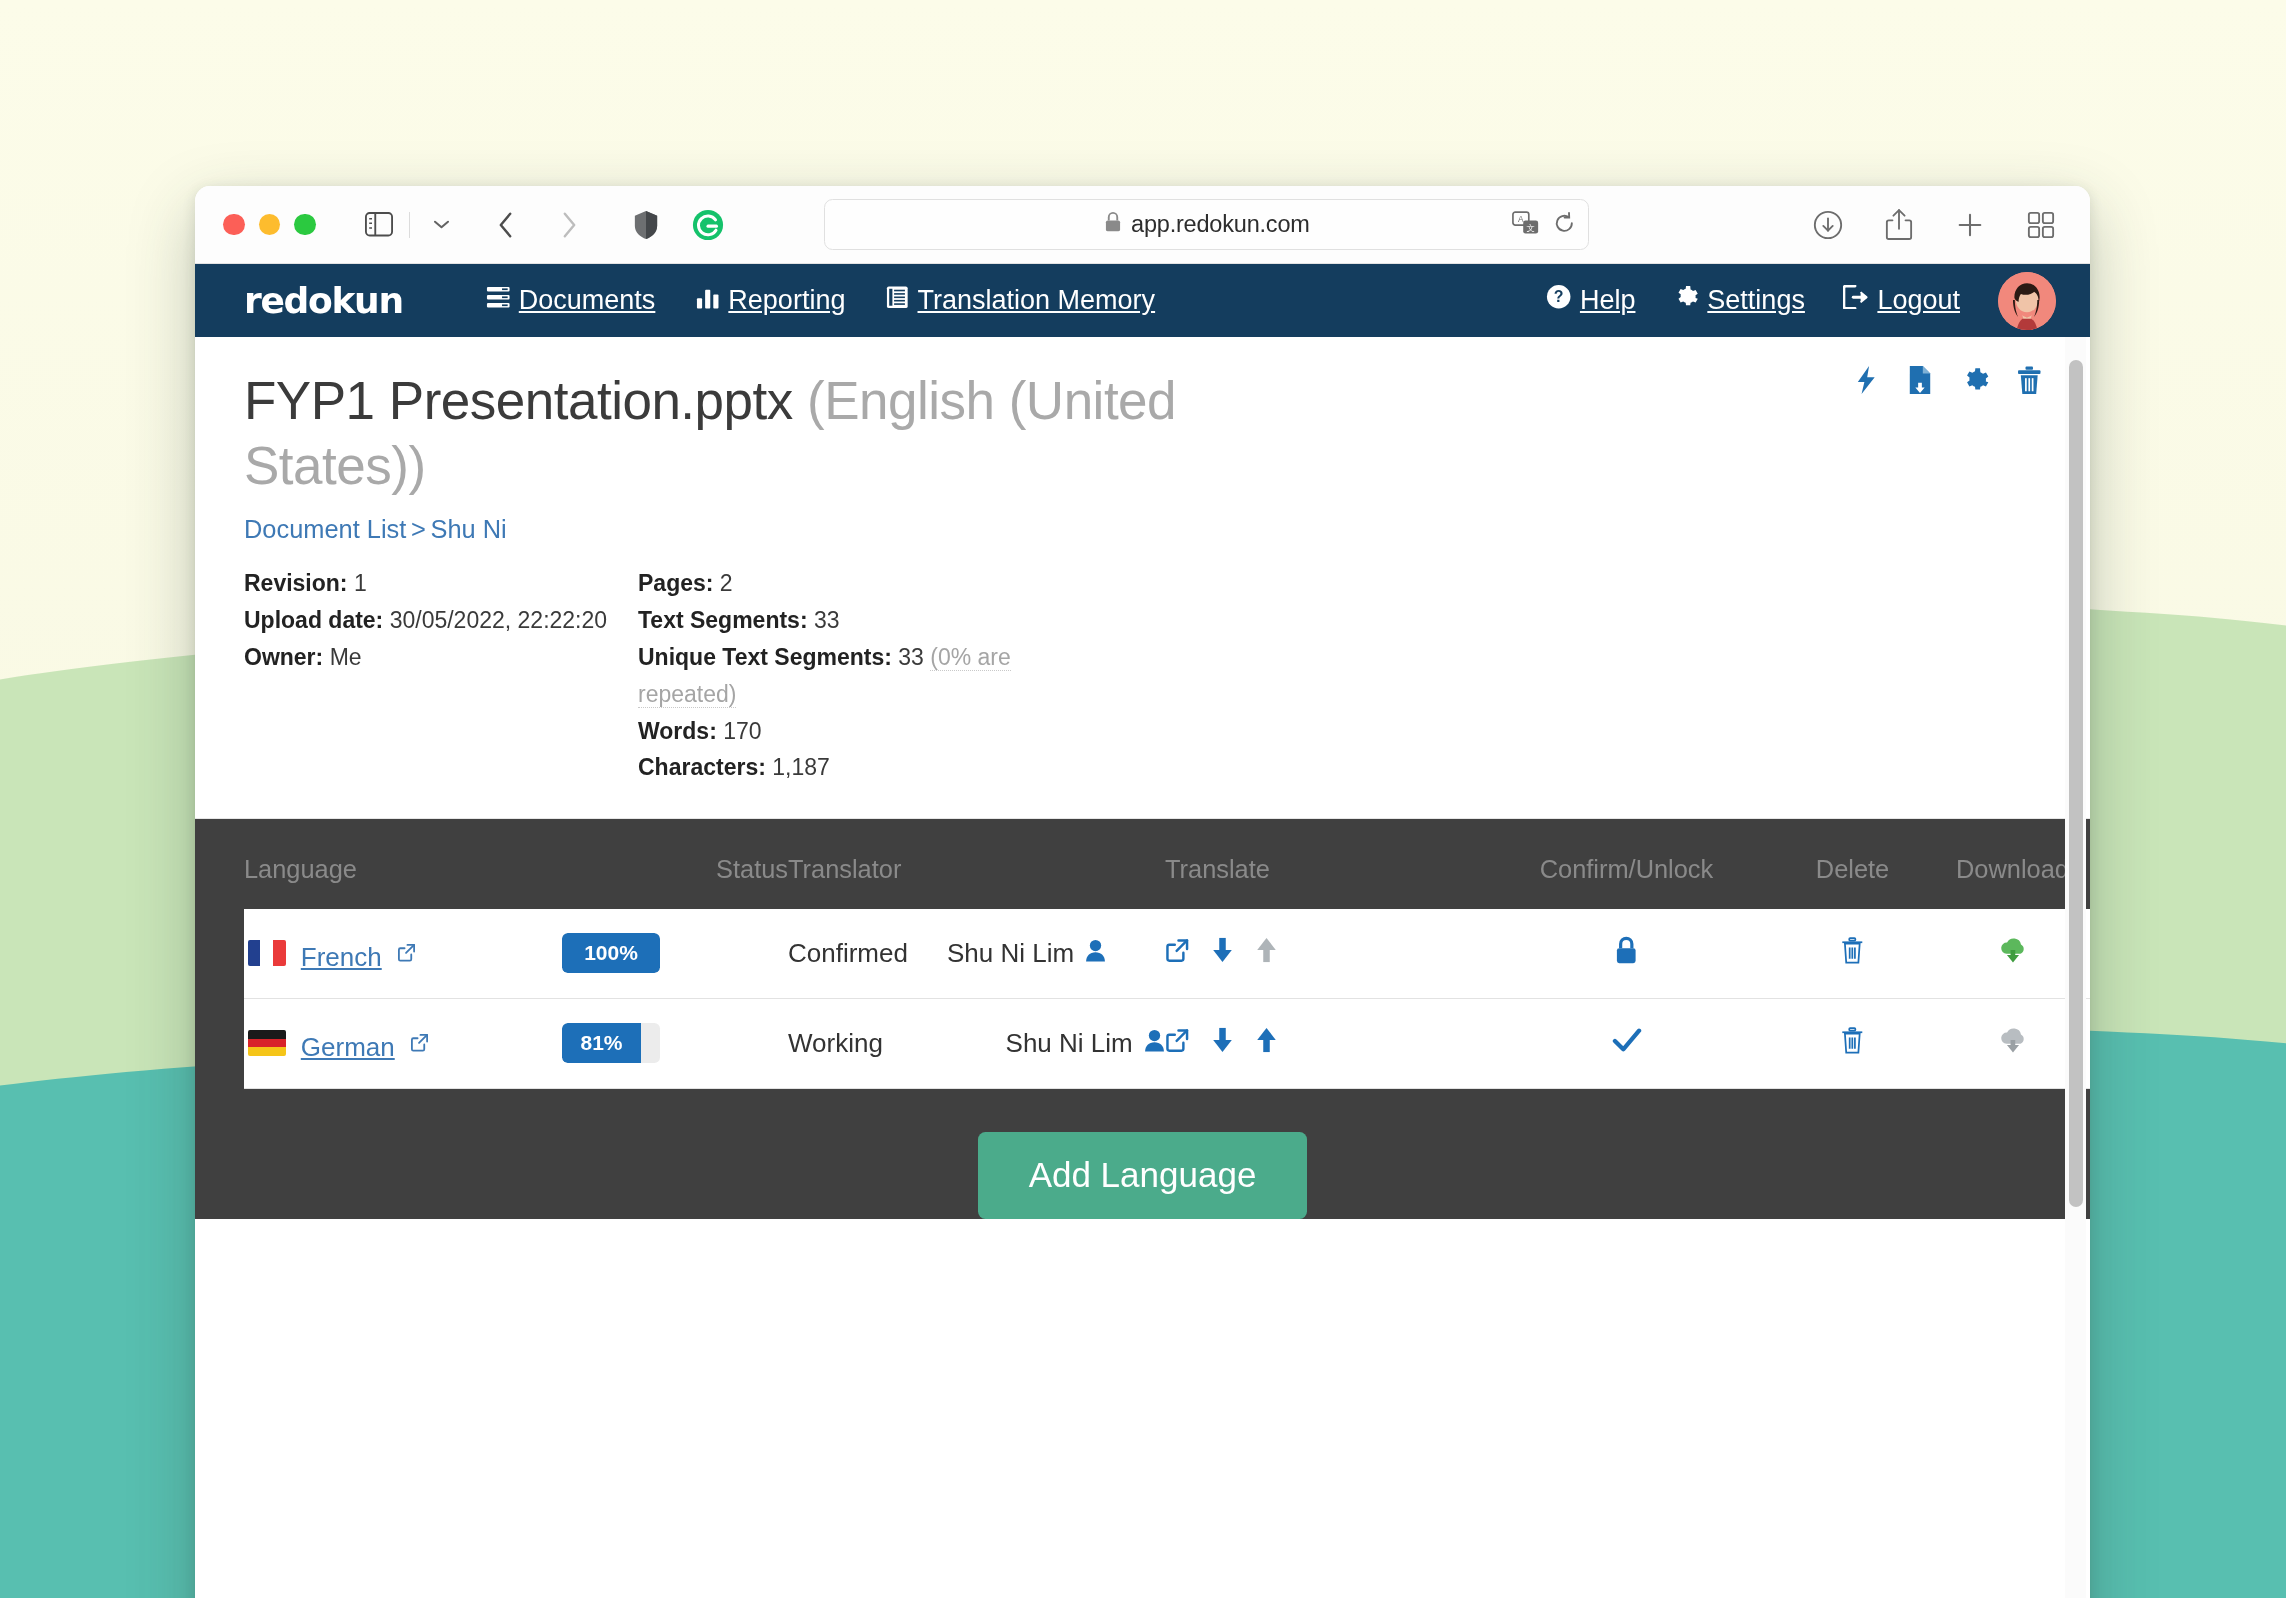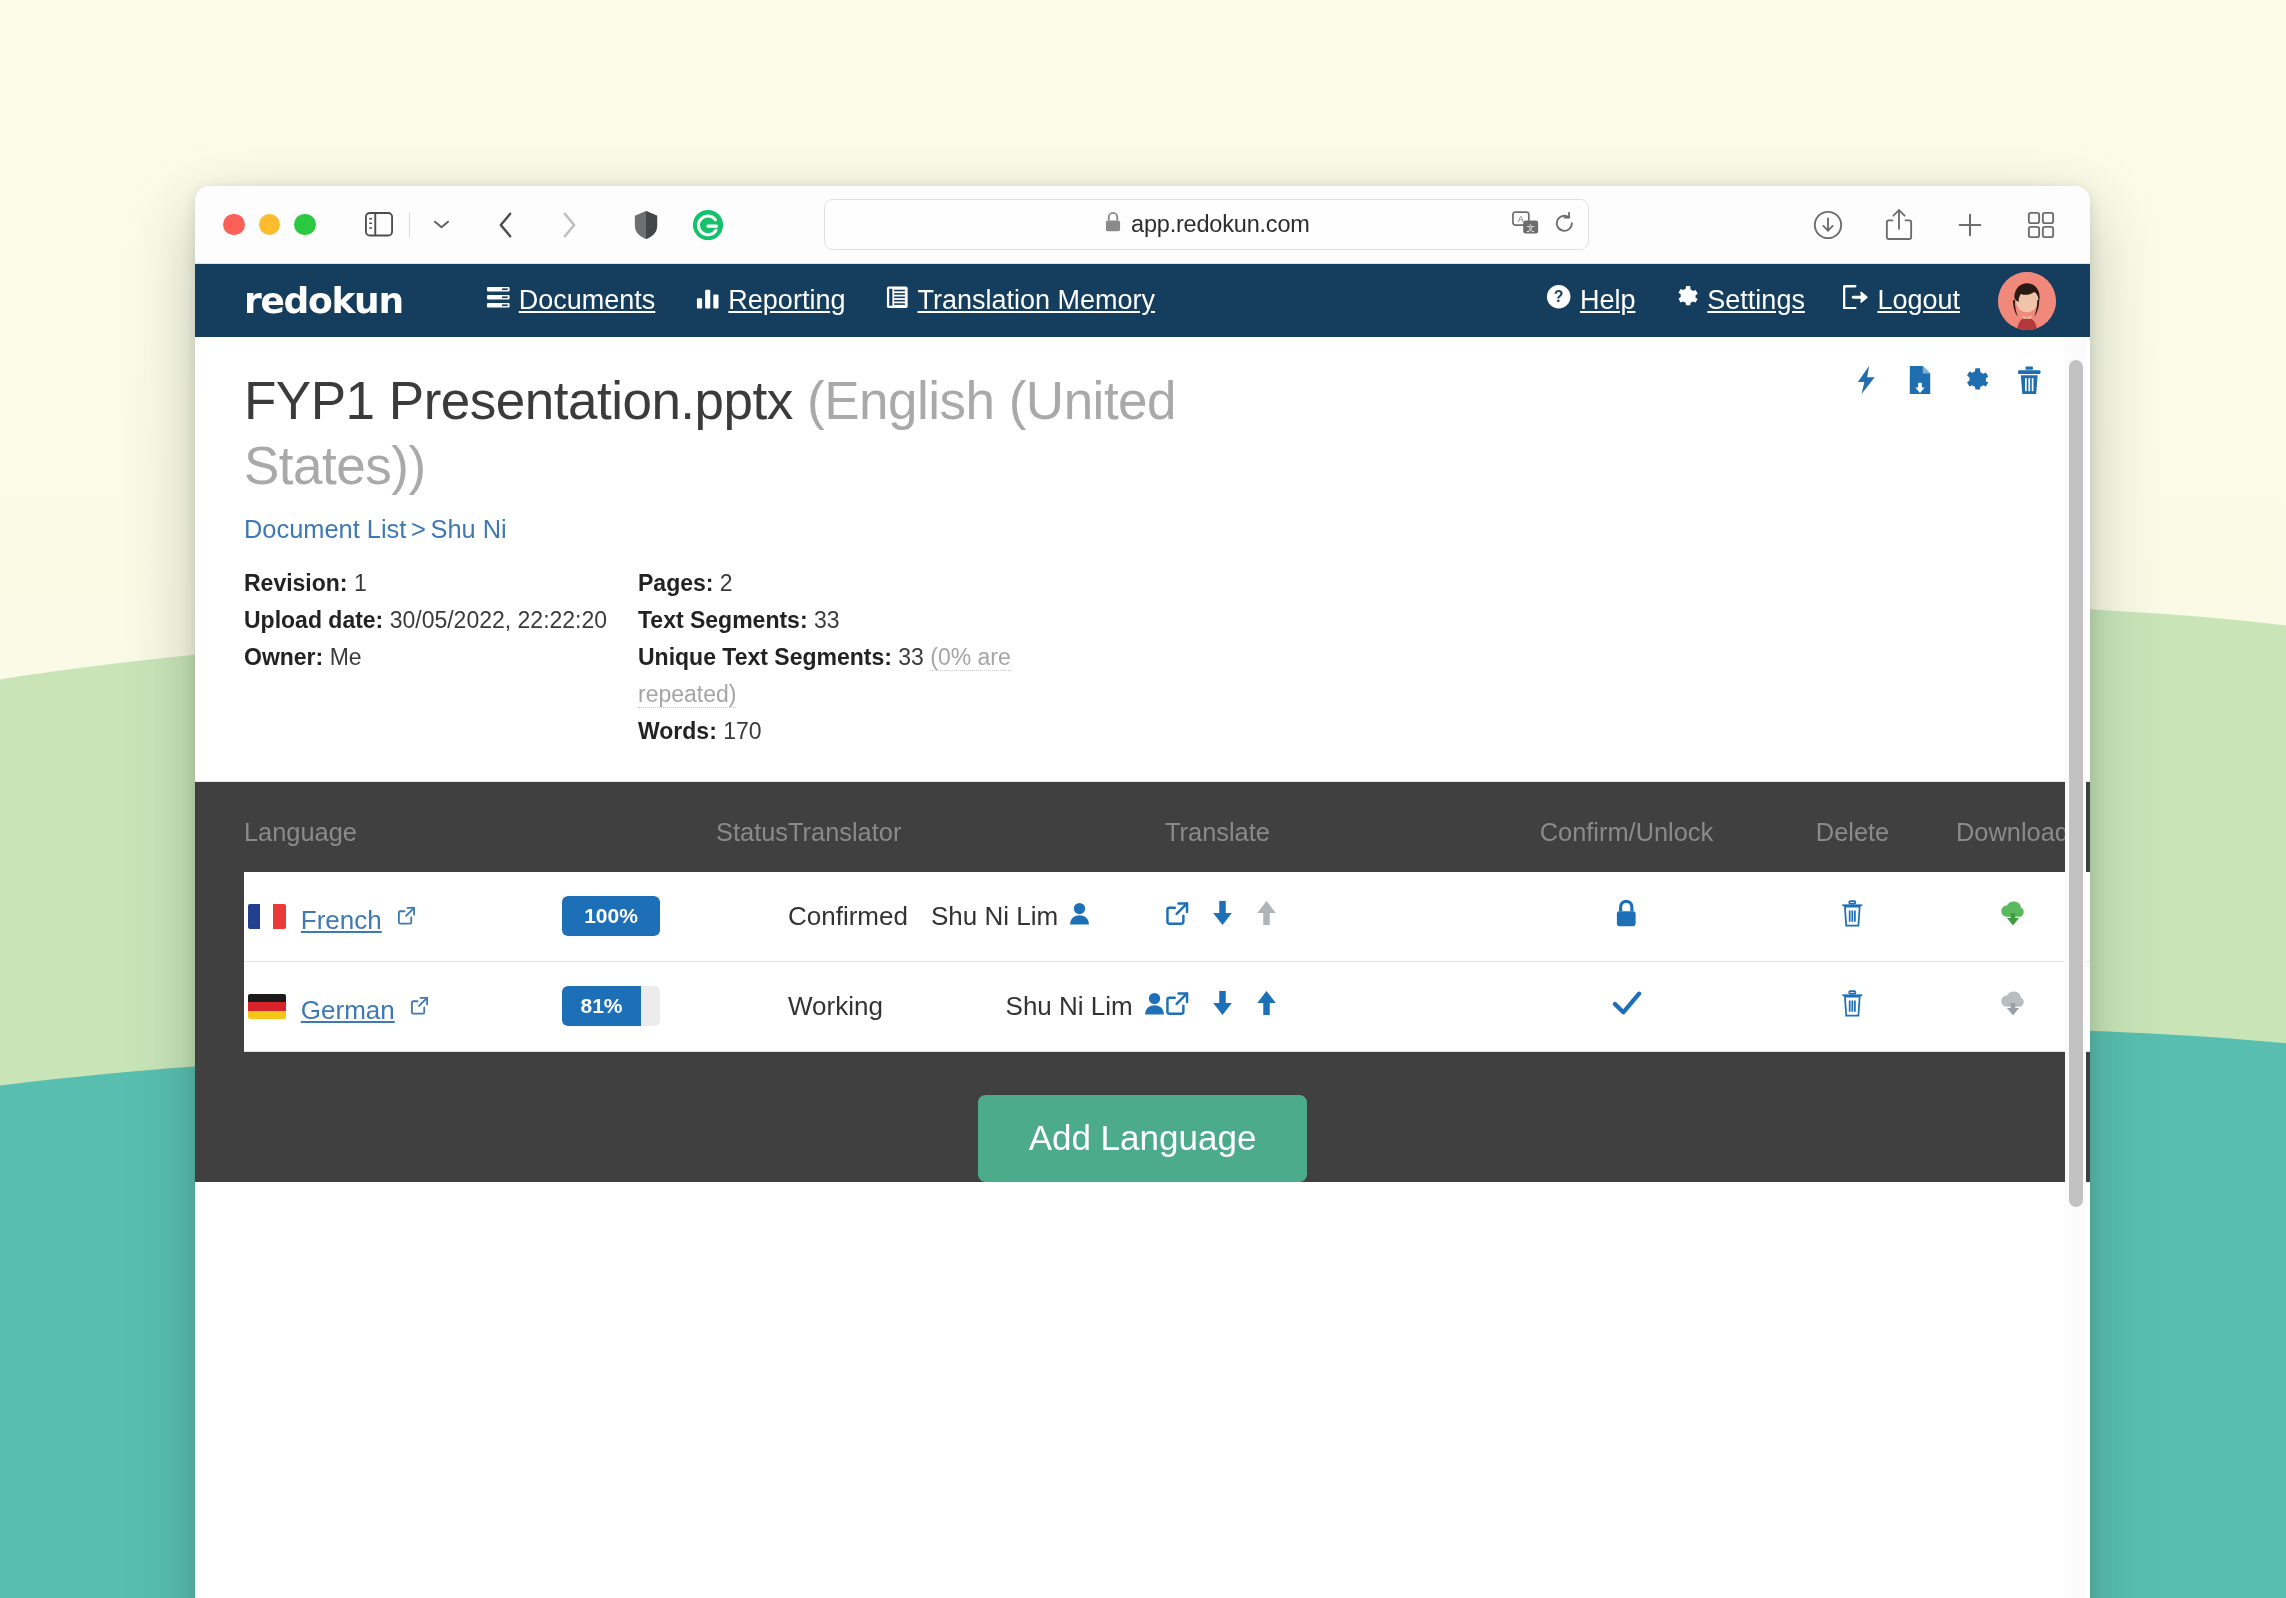--- a/index.html
+++ b/index.html
@@ -512,20 +512,21 @@
       <div class="col-left">
         <div><b>Revision:</b> <span>1</span></div>
         <div><b>Upload date:</b> <span>30/05/2022, 22:22:20</span></div>
         <div><b>Owner:</b> <span>Me</span></div>
       </div>
       <div class="col-right">
         <div><b>Pages:</b> <span>2</span></div>
         <div><b>Text Segments:</b> <span>33</span></div>
         <div><b>Unique Text Segments:</b> <span>33</span> <span class="tip">(0% are repeated)</span></div>
         <div><b>Words:</b> <span>170</span></div>
+        <div><b>Characters:</b> <span>1,187</span></div>
       </div>
     </div>
 
     <div id="table-zone">
       <table>
         <thead>
           <tr>
             <th class="col-lang">Language</th>
             <th class="col-status">Status</th>
             <th class="col-trans">Translator</th>
@@ -555,21 +556,21 @@
                 </span>
               </div>
             </td>
             <td class="col-status">
               <div class="progress p100">
                 <div class="fill full" style="width:100%"></div>
                 <div class="pct">100%</div>
               </div>
             </td>
             <td class="col-trans">
-              <div style="display:flex;align-items:center;gap:23px;">
+              <div style="display:flex;align-items:center;gap:39px;">
                 <span class="status-text">Confirmed</span>
                 <span class="translator">
                   <span>Shu Ni Lim</span>
                   <span>
                     <svg width="21" height="22.6" viewBox="0 0 22 24" fill="#1d6fb8">
                         <circle cx="11" cy="7" r="6"></circle>
                         <path d="M11 14c6 0 10 4 10 10H1c0-6 4-10 10-10z"></path>
                       </svg>
                   </span>
                 </span>

